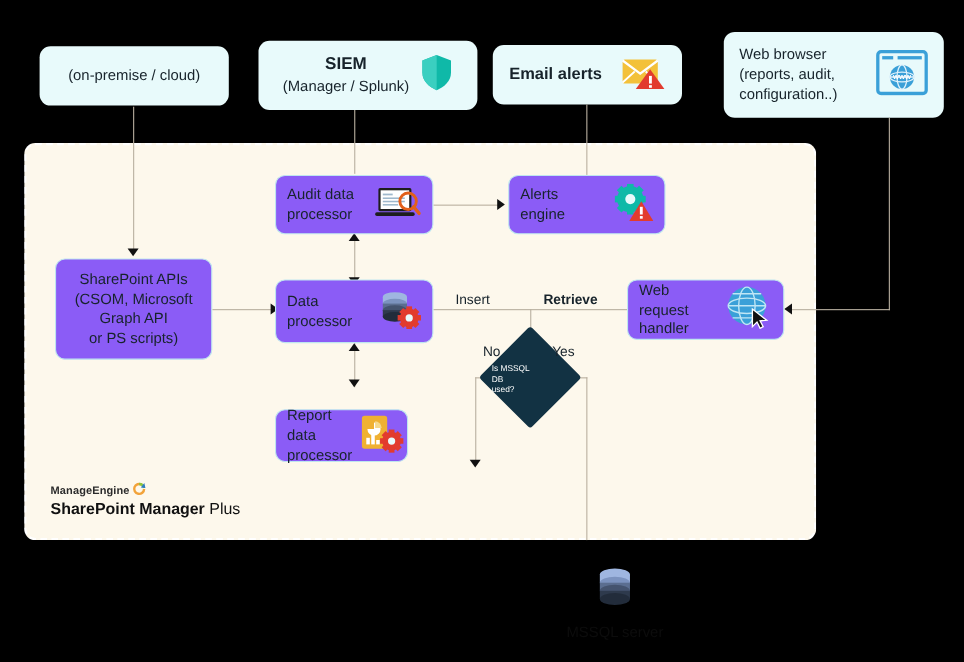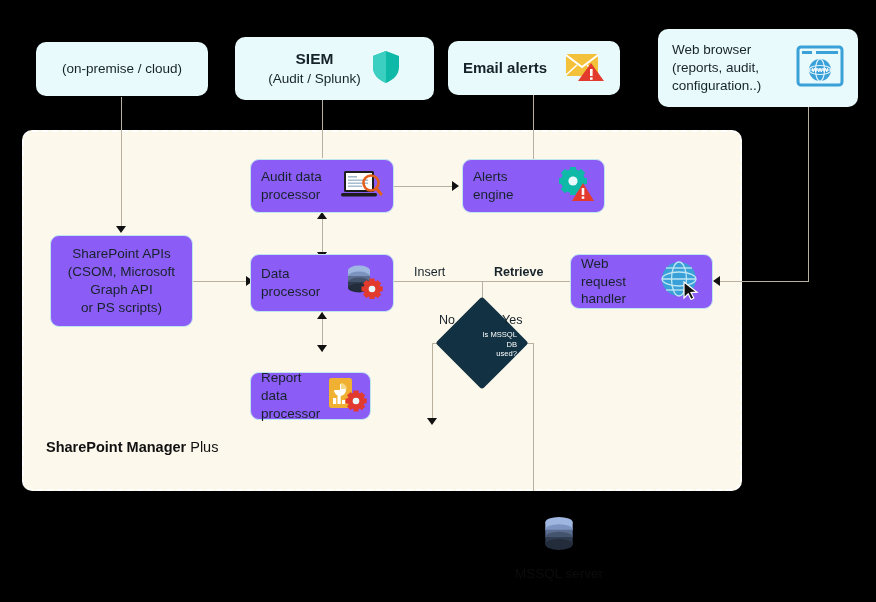--- a/index.html
+++ b/index.html
@@ -22,21 +22,21 @@
 
   
   .pbox{position:absolute;background:#8b5cf6;border:1px solid #BFE6EF;
         border-radius:9px;box-sizing:border-box;
         display:flex;align-items:center;gap:8px;padding:8px 10px;}
   .pbox .lbl{font-size:13.5px;color:#17232b;line-height:1.32;}
 
   
   #diamond{position:absolute;width:66px;height:66px;background:#123243;
            transform:rotate(45deg);border-radius:3px;}
-  #diamond-text{position:absolute;width:70px;text-align:right;color:#fff;
+  #diamond-text{position:absolute;width:70px;text-align:left;color:#fff;
                 font-size:7.6px;line-height:1.28;}
 
   
   .ln{position:absolute;background:#b9b0a0;}
   .lnh{height:1px;}
   .lnv{width:1px;}
   .arrow{position:absolute;width:0;height:0;}
   .ar-down{border-left:5px solid transparent;border-right:5px solid transparent;
            border-top:7px solid #111;}
   .ar-up{border-left:5px solid transparent;border-right:5px solid transparent;
@@ -69,21 +69,21 @@
 
   <div class="extbox" style="left:36px;top:42px;width:172px;height:54px;">
     <div class="txt">
       <div>(on-premise / cloud)</div>
     </div>
   </div>
 
   <div class="extbox" style="left:235px;top:37px;width:199px;height:63px;">
     <div class="txt">
       <div style="font-weight:bold;font-size:15.5px;">SIEM</div>
-      <div>(Audit / Splunk)</div>
+      <div>(Manager / Splunk)</div>
     </div>
     <span>
       <svg width="30" height="34" viewBox="0 0 30 34">
         <path d="M15 1 L28 6 V17 C28 25 22 30 15 33 C8 30 2 25 2 17 V6 Z" fill="#0FB9A8"></path>
         <path d="M15 1 L2 6 V17 C2 25 8 30 15 33 Z" fill="#3ACFC0"></path>
       </svg>
     </span>
   </div>
 
   <div class="extbox" style="left:448px;top:41px;width:172px;height:54px;gap:18px;">
@@ -304,18 +304,28 @@
         <rect x="2" y="14" width="26" height="7" fill="#5B6E90"></rect>
         <ellipse cx="15" cy="21" rx="13" ry="5.2" fill="#44536E"></ellipse>
         <rect x="2" y="21" width="26" height="7" fill="#2E3A4D"></rect>
         <ellipse cx="15" cy="28" rx="13" ry="5.2" fill="#222C3B"></ellipse>
       </svg>
     </span>
     <div class="cap" style="color:#0c0c0c;">MSSQL server</div>
   </div>
 
   <div id="brand">
+    <div class="me">
+      <span>ManageEngine</span>
+      <span class="swoosh">
+        <svg width="13" height="13" viewBox="0 0 13 13">
+          <path d="M11 6.5 a4.5 4.5 0 1 1 -2.2 -3.9" fill="none" stroke="#F2A33A" stroke-width="2.2"></path>
+          <path d="M6.5 2 a4.5 4.5 0 0 1 4.4 3.6" fill="none" stroke="#8CC63E" stroke-width="2.2"></path>
+          <path d="M11.2 1.2 L12.2 5.6 L8 5.2 Z" fill="#2E7CC4"></path>
+        </svg>
+      </span>
+    </div>
     <div class="prod">
       <b>SharePoint Manager</b><span class="plus"> Plus</span>
     </div>
   </div>
 
 </div>
 
 </body></html>

